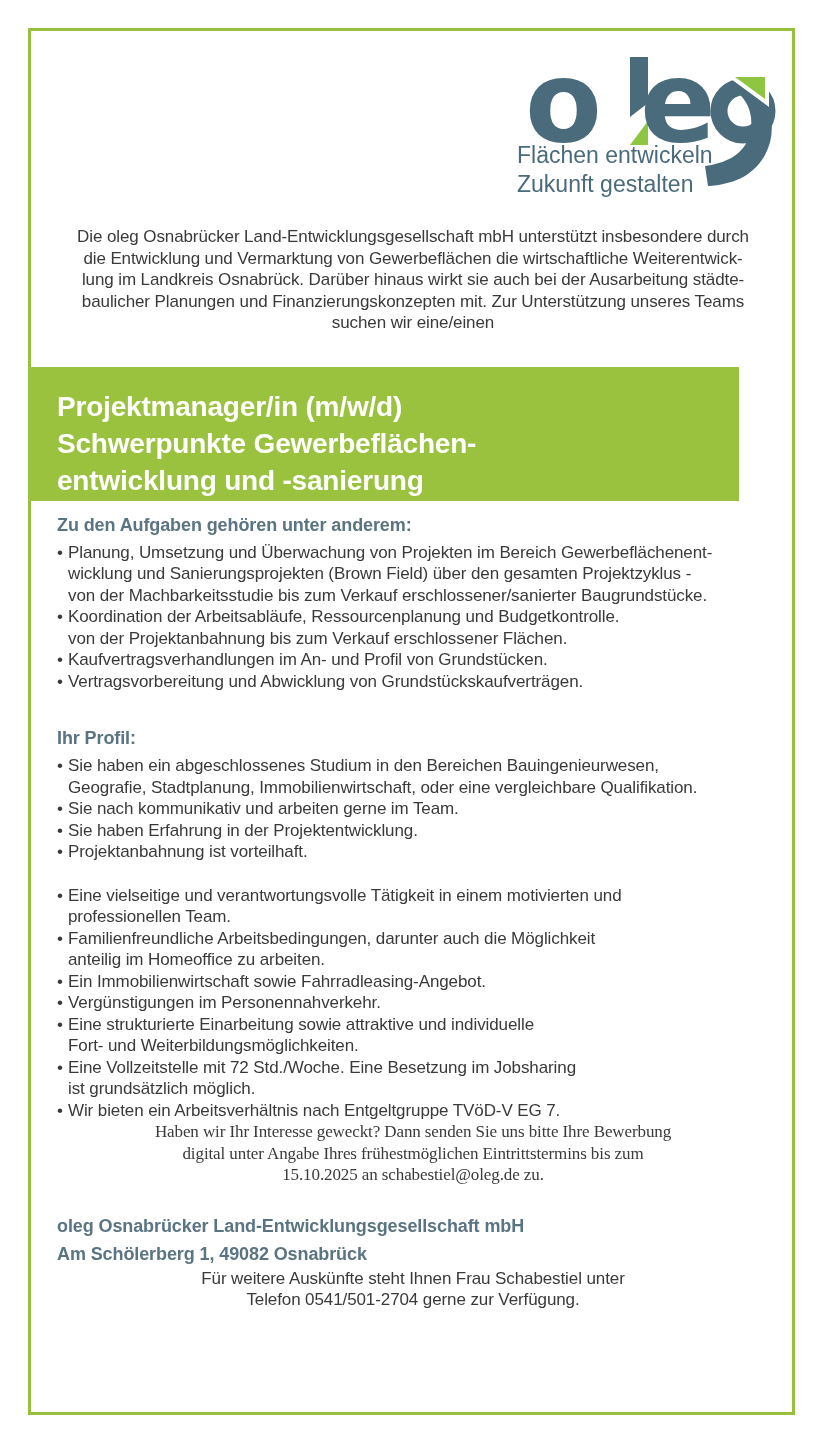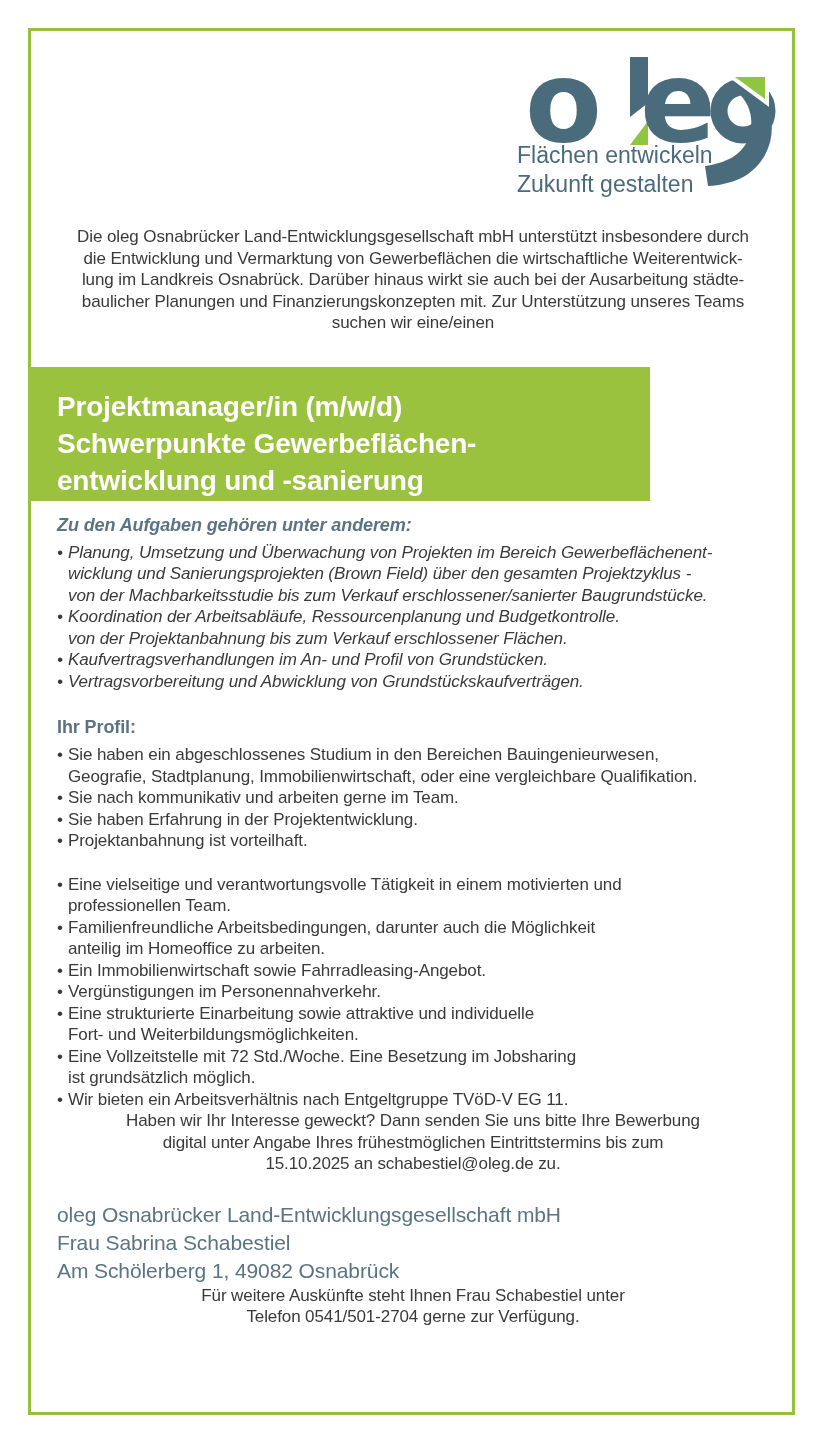--- a/index.html
+++ b/index.html
@@ -11,41 +11,41 @@
     position:absolute; left:28px; top:28px; width:761px; height:1381px;
     border:3px solid #97c13c; pointer-events:none;
   }
   .logo { position:absolute; left:505px; top:45px; width:280px; height:170px; }
   .content {
     position:absolute; left:57px; top:226px; width:712px;
     color:#3a3a3a; font-size:17px; line-height:21.5px; letter-spacing:-0.1px;
   }
   .content p { margin:0; white-space:pre-line;text-align:center; }
   .banner {
-    margin:33px 0 13px -29px; width:622px; height:134px; background:#9ac23f;
+    margin:33px 0 13px -29px; width:711px; height:134px; background:#9ac23f;
     box-sizing:border-box; padding:21px 0 0 29px;
   }
   .banner .title {
     color:#ffffff; font-weight:bold; font-size:28px; line-height:37px;
     white-space:pre-line; letter-spacing:-0.2px;
   }
   section h2 {
     margin:0 0 6px 0; color:#5a7482; font-size:18px; line-height:22px;
     font-weight:bold; letter-spacing:-0.1px;
   }
-  .sec-1 { margin-top:7px;font-style:italic; }
-  .sec-2 { margin-top:24px; }
+  .sec-1 { margin-top:7px; }
+  .sec-2 { margin-top:35px; }
   .sec-3 { margin-top:22px; }
   ul.bullets { list-style:none; margin:0; padding:0; }
   ul.bullets li { display:flex; }
   ul.bullets .glyph { flex:0 0 11px; width:11px; }
   ul.bullets .txt { flex:1; white-space:pre-line; }
-  .closing { margin-top:16px; }
+  .closing { margin-top:16px;font-family:Liberation Serif, serif; }
   .contact {
-    margin-top:26px; color:#5a7482; font-weight:normal; font-size:21px;
+    margin-top:26px; color:#5a7482; font-weight:bold; font-size:18px;
     line-height:28px; letter-spacing:-0.1px;
   }
   .further { margin-top:10px; }
 </style>
 </head>
 <body>
 
 <div class="page">
 
   <div class="frame"></div>
@@ -171,32 +171,31 @@
           </li>
 
           <li>
             <span class="glyph">•</span>
             <span class="txt">Eine Vollzeitstelle mit 72 Std./Woche. Eine Besetzung im Jobsharing
 ist grundsätzlich möglich.</span>
           </li>
 
           <li>
             <span class="glyph">•</span>
-            <span class="txt">Wir bieten ein Arbeitsverhältnis nach Entgeltgruppe TVöD-V EG 11.</span>
+            <span class="txt">Wir bieten ein Arbeitsverhältnis nach Entgeltgruppe TVöD-V EG 7.</span>
           </li>
         </ul>
     </section>
 
     <p class="closing">Haben wir Ihr Interesse geweckt? Dann senden Sie uns bitte Ihre Bewerbung
 digital unter Angabe Ihres frühestmöglichen Eintrittstermins bis zum
 15.10.2025 an schabestiel@oleg.de zu.</p>
 
     <div class="contact">
       <div>oleg Osnabrücker Land-Entwicklungsgesellschaft mbH</div>
-      <div>Frau Sabrina Schabestiel</div>
       <div>Am Schölerberg 1, 49082 Osnabrück</div>
     </div>
 
     <p class="further">Für weitere Auskünfte steht Ihnen Frau Schabestiel unter
 Telefon 0541/501-2704 gerne zur Verfügung.</p>
 
   </div>
 </div>
 
 </body></html>

